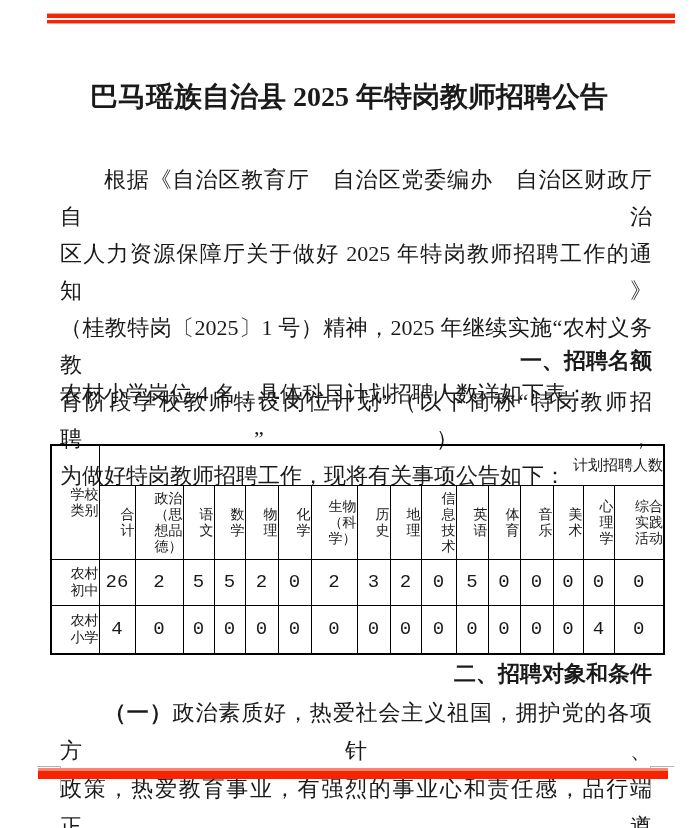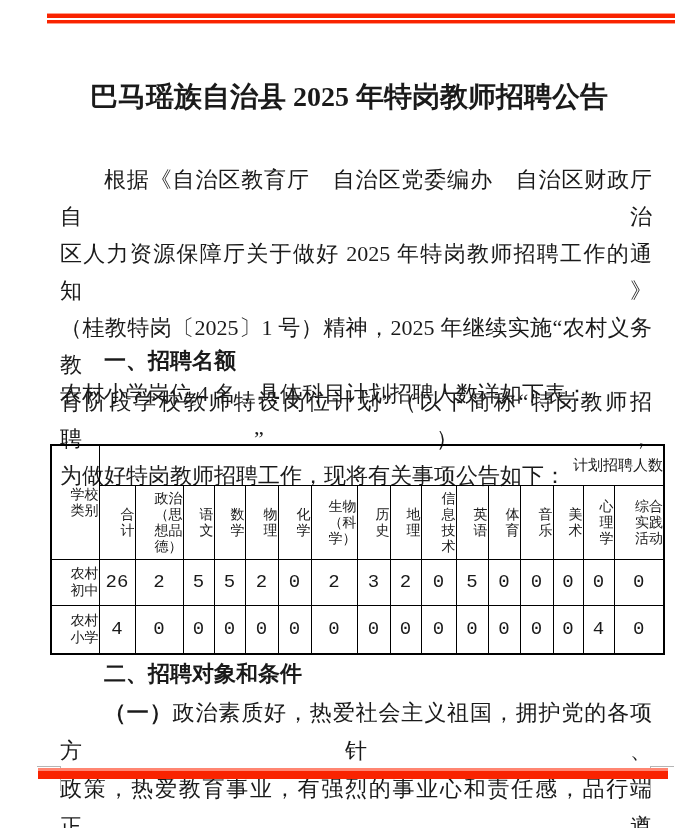--- a/index.html
+++ b/index.html
@@ -49,20 +49,21 @@
   .line { white-space: pre-wrap; }
   .line.justify { text-align: justify; text-align-last: justify; }
   .indent { text-indent: 2em; }
 
   .heading {
     position: absolute; left: 60px; width: 592px;
     font-size: 22px; line-height: 37px;
     font-weight: bold;
     text-indent: 2em;
     font-family: "Liberation Sans", "DejaVu Sans", sans-serif;
+    text-align: right;
   }
   .h1 { top: 342px; }
   .h2 { top: 655px; }
 
   .bold-prefix {
     font-weight: bold;
     font-family: "Liberation Sans", "DejaVu Sans", sans-serif;
   }
 
   

